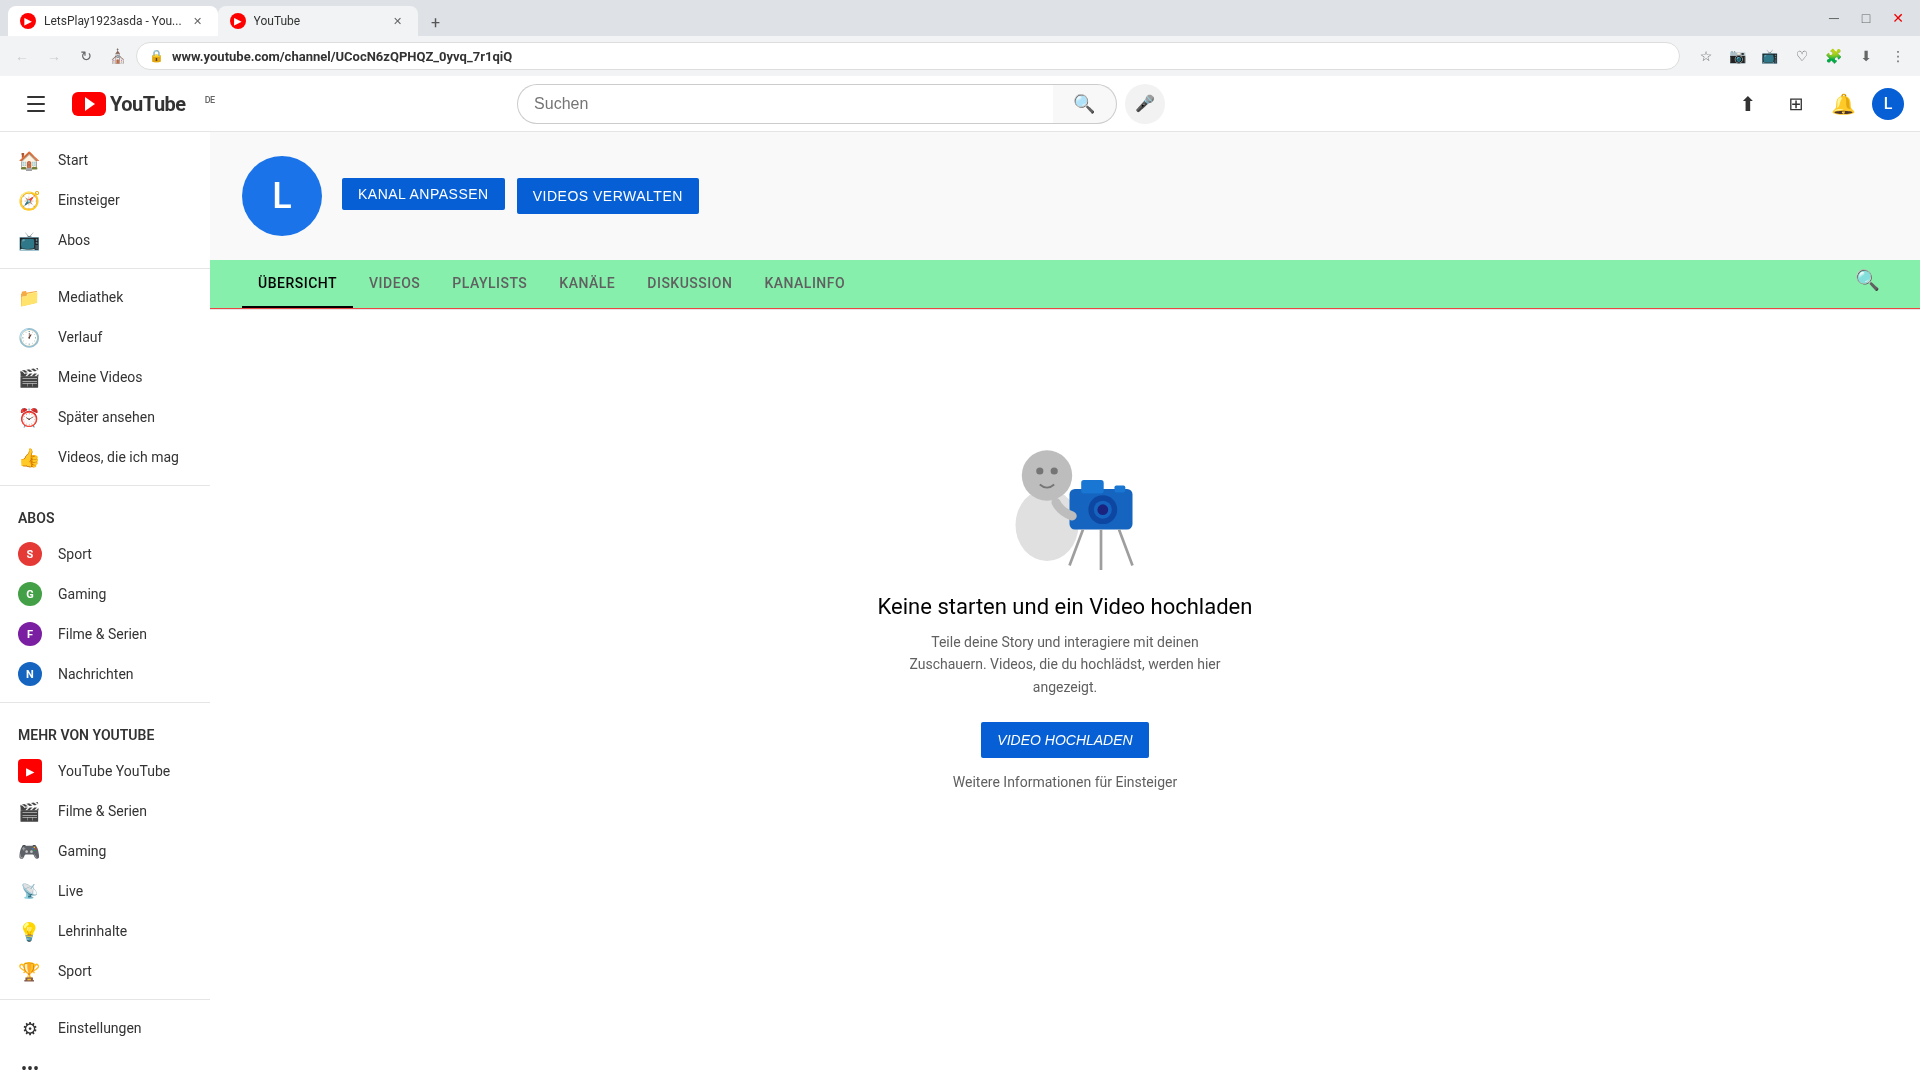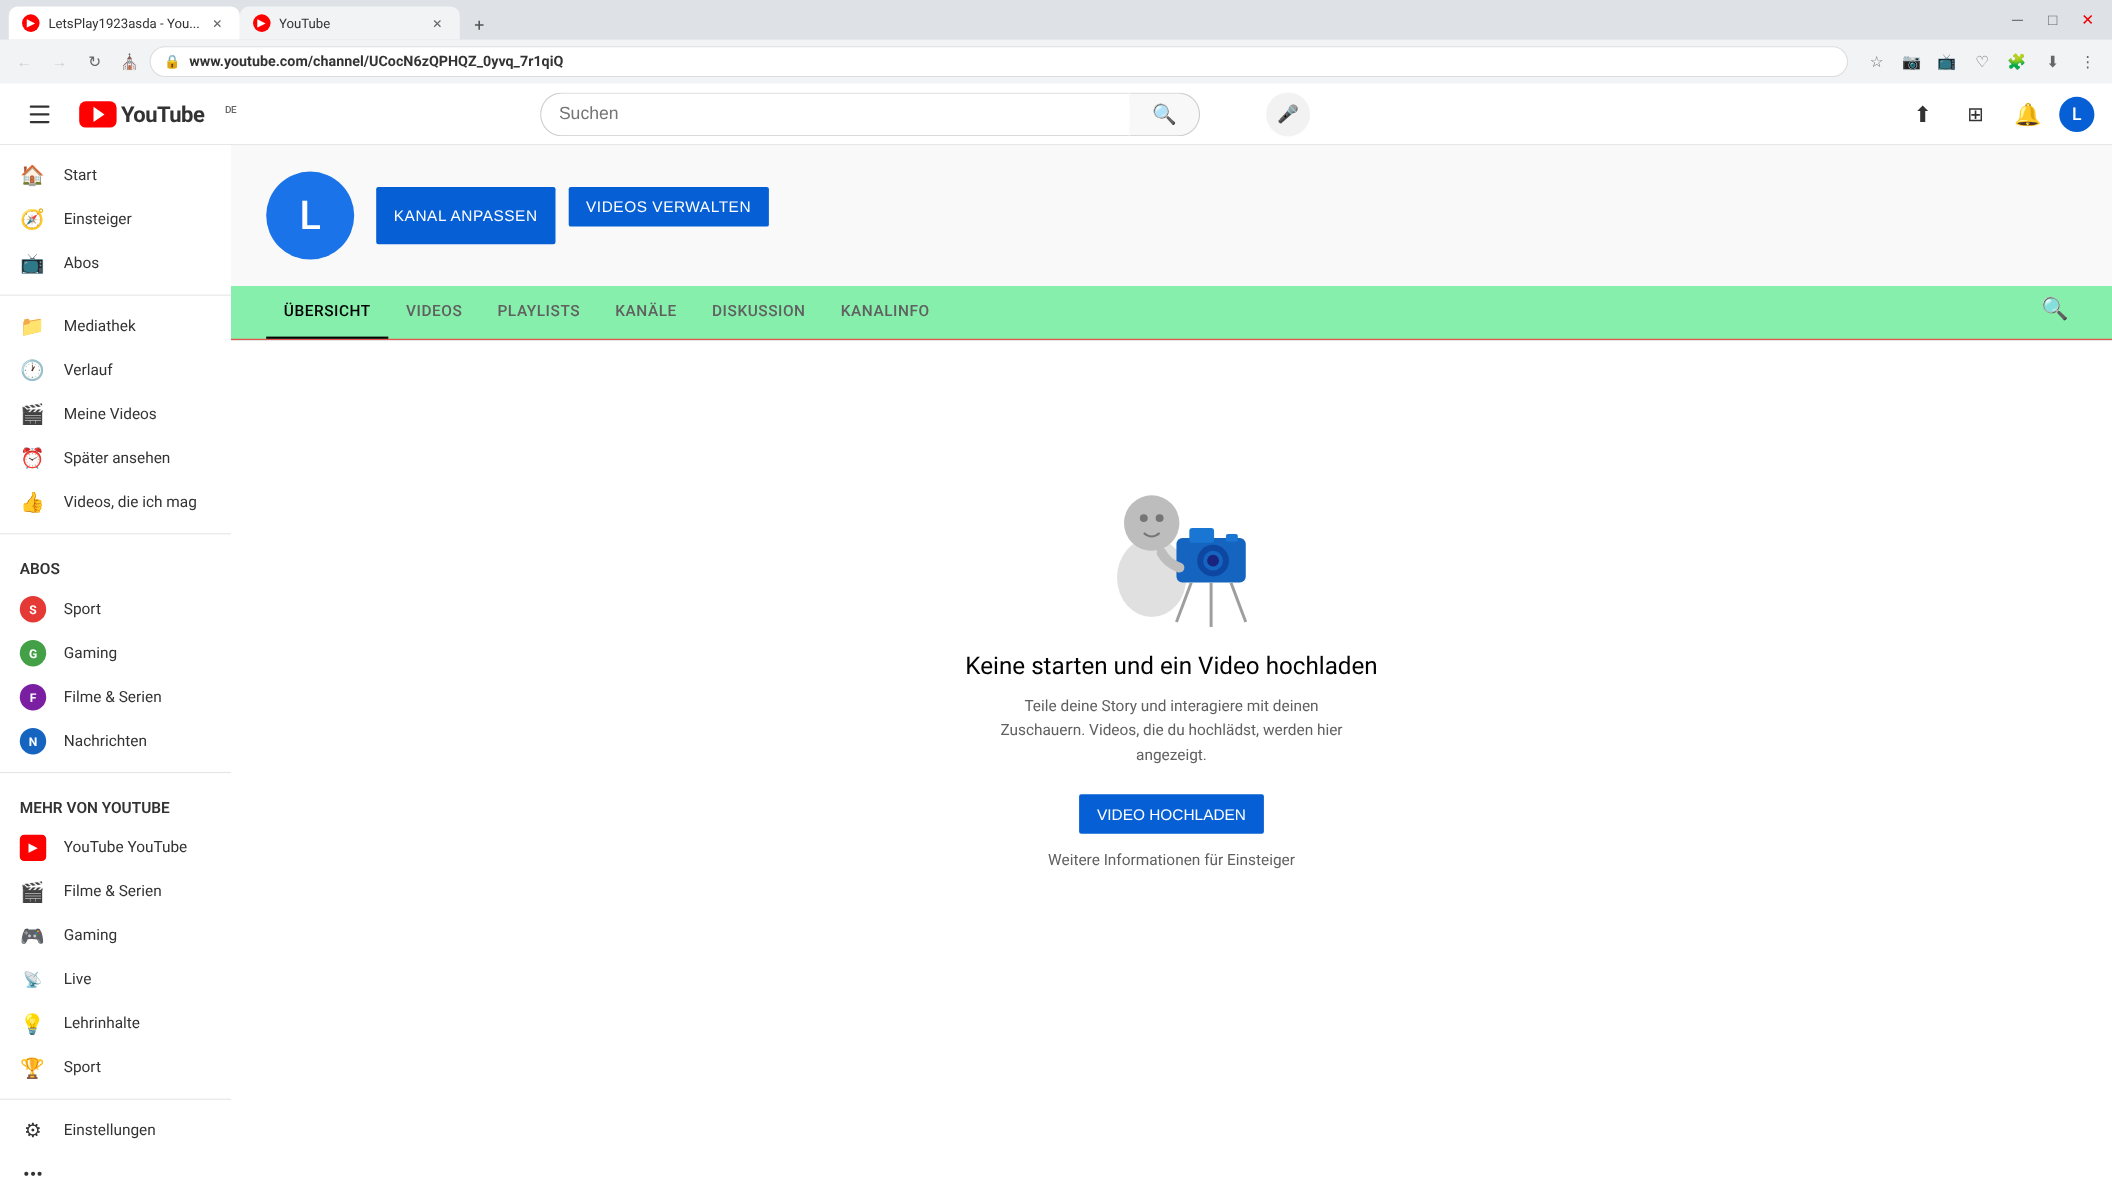--- a/index.html
+++ b/index.html
@@ -176,21 +176,21 @@
       width: 0; height: 0;
       border-left: 10px solid white;
       border-top: 7px solid transparent;
       border-bottom: 7px solid transparent;
       margin-left: 2px;
     }
     .yt-search-container {
       flex: 1;
       display: flex;
       align-items: center;
-      justify-content: space-between;
+      justify-content: center;
       max-width: 700px;
       margin: 12px auto;
     }
     .yt-search-bar {
       display: flex;
       align-items: center;
       width: 100%;
       max-width: 600px;
     }
     .yt-search-input {
@@ -341,21 +341,21 @@
     .channel-subscribers {
       font-size: 14px;
       color: #606060;
       margin-top: 4px;
     }
     .channel-actions {
       display: flex;
       gap: 12px;
     }
     .btn-kanal-anpassen {
-      height: 52px;
+      height: 32px;
       background: #065fd4;
       color: white;
       border: none;
       border-radius: 2px;
       padding: 0 16px;
       font-size: 14px;
       font-weight: 500;
       cursor: pointer;
       letter-spacing: 0.5px;
     }
@@ -438,20 +438,21 @@
       height: 36px;
       background: #065fd4;
       color: white;
       border: none;
       border-radius: 2px;
       padding: 0 16px;
       font-size: 14px;
       font-weight: 500;
       cursor: pointer;
       margin-bottom: 16px;
+      font-style: italic;
     }
     .empty-state-link {
       font-size: 14px;
       color: #606060;
       cursor: pointer;
       text-decoration: none;
     }
 
     
     .circle-avatar {

